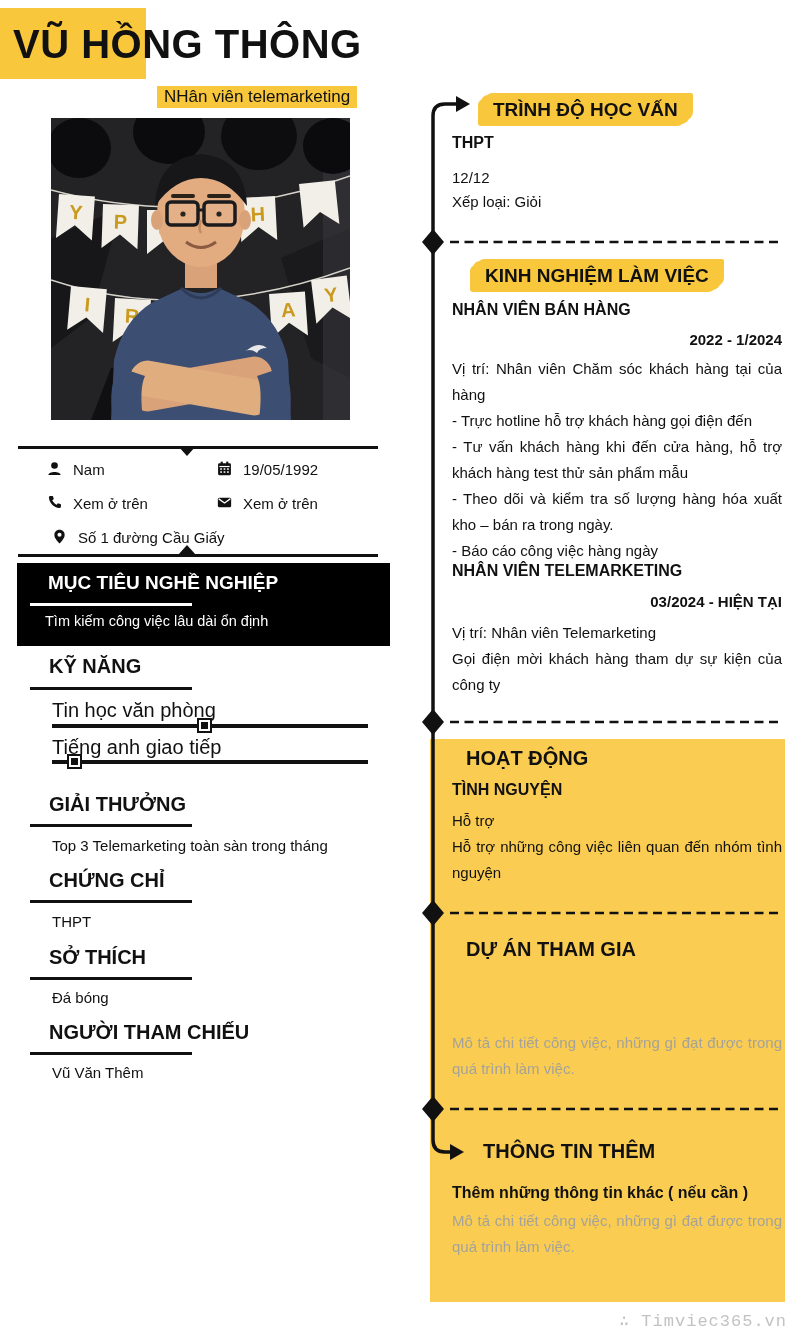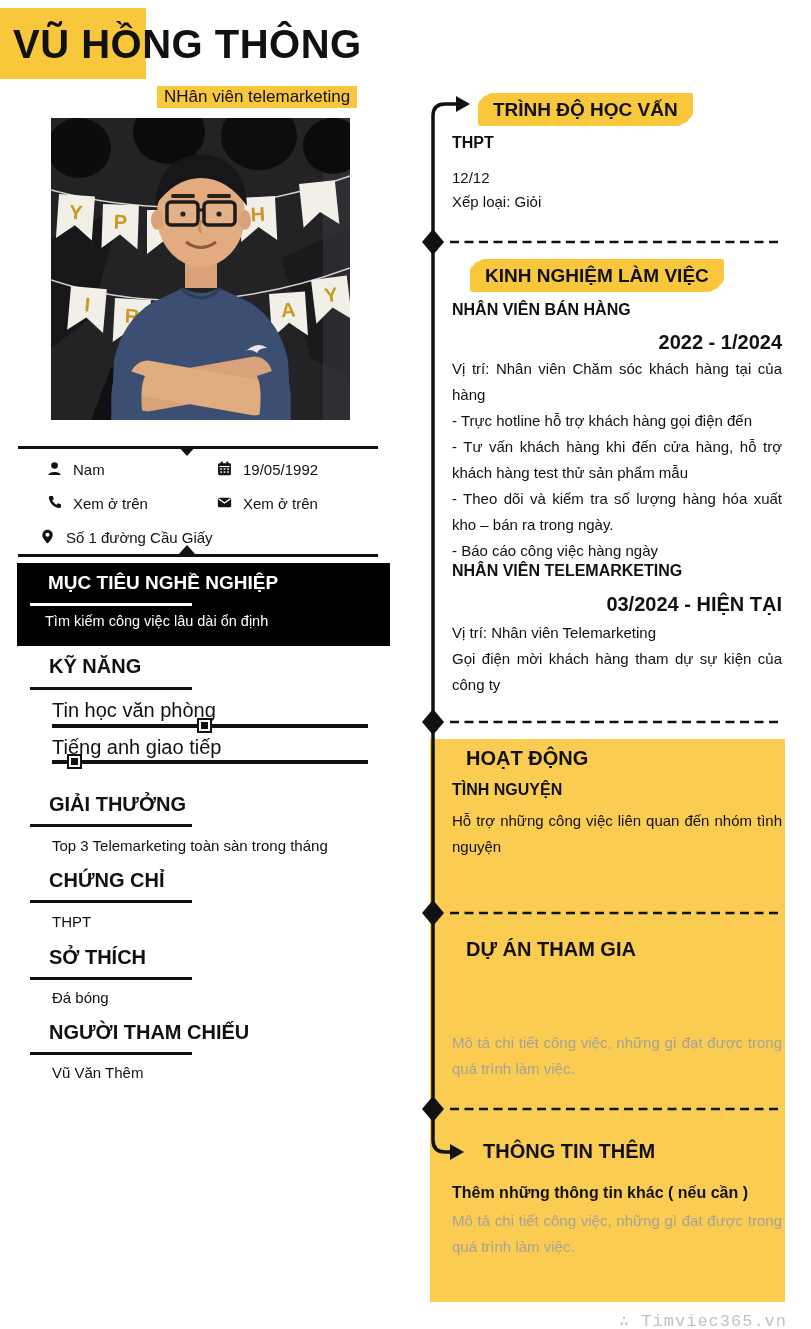--- a/index.html
+++ b/index.html
@@ -51,21 +51,21 @@
   .skill-handle span{display:block;width:7px;height:7px;background:var(--ink);}
 
   
   .yellow-block{position:absolute;left:430px;top:739px;width:355px;height:563px;background:var(--block);z-index:1;}
   .r{position:absolute;z-index:2;}
   .hl-brush{background:var(--accent);border-radius:7px 3px 9px 4px;
     box-shadow:4px -3px 0 -1px var(--accent),-4px 3px 0 -1px var(--accent);}
   .r-head{font-size:19px;font-weight:700;height:29px;line-height:29px;padding:0 12px;white-space:nowrap;}
   .r-head-plain{font-size:20px;font-weight:700;white-space:nowrap;}
   .sub-title{font-size:16px;font-weight:700;white-space:nowrap;}
-  .period{font-size:20px;font-weight:700;text-align:right;width:330px;}
+  .period{font-size:15px;font-weight:700;text-align:right;width:330px;}
   .body-col{width:330px;}
   .body-col p{font-size:15px;line-height:26px;text-align:justify;margin:0;}
   .muted p{color:var(--muted);}
   .timeline{position:absolute;left:0;top:0;z-index:3;pointer-events:none;}
   .watermark{position:absolute;top:1310px;right:24px;z-index:2;font-family:Liberation Mono, monospace;
     font-size:17px;color:var(--wm);letter-spacing:1px;white-space:nowrap;}
 </style>
 </head>
 <body>
 
@@ -199,21 +199,21 @@
   </div>
   <div class="info-row" style="left:217px;top:495px">
     <span class="info-icon">
       <svg viewBox="0 0 14 14">
           <rect x="0.8" y="2.6" width="12.4" height="8.8" rx="1.4" fill="#111"></rect>
           <path d="M1.6,3.6 L7,7.4 L12.4,3.6" stroke="#fff" stroke-width="1.2" fill="none"></path>
         </svg>
     </span>
     <span>Xem ở trên</span>
   </div>
-  <div class="info-row" style="left:40px;top:529px">
+  <div class="info-row" style="left:52px;top:529px">
     <span class="info-icon">
       <svg viewBox="0 0 14 14">
           <path d="M7,0.8 C4.2,0.8 2.2,2.9 2.2,5.6 C2.2,9 7,13.6 7,13.6 C7,13.6 11.8,9 11.8,5.6 C11.8,2.9 9.8,0.8 7,0.8 Z" fill="#111"></path>
           <circle cx="7" cy="5.4" r="1.9" fill="#fff"></circle>
         </svg>
     </span>
     <span>Số 1 đường Cầu Giấy</span>
   </div>
 
   <div class="objective">
@@ -275,20 +275,21 @@
   <div class="r sub-title" style="left:452px;top:562px">NHÂN VIÊN TELEMARKETING</div>
   <div class="r period" style="left:452px;top:593px">03/2024 - HIỆN TẠI</div>
   <div class="r body-col" style="left:452px;top:620px">
     <p>Vị trí: Nhân viên Telemarketing</p>
     <p>Gọi điện mời khách hàng tham dự sự kiện của công ty</p>
   </div>
 
   <div class="r r-head-plain" style="left:466px;top:747px">HOẠT ĐỘNG</div>
   <div class="r sub-title" style="left:452px;top:781px">TÌNH NGUYỆN</div>
   <div class="r body-col" style="left:452px;top:808px">
+    <p>Hỗ trợ</p>
     <p>Hỗ trợ những công việc liên quan đến nhóm tình nguyện</p>
   </div>
 
   <div class="r r-head-plain" style="left:466px;top:938px">DỰ ÁN THAM GIA</div>
   <div class="r body-col muted" style="left:452px;top:1030px">
     <p> Mô tả chi tiết công việc, những gì đạt được trong quá trình làm việc.</p>
   </div>
 
   <div class="r r-head-plain" style="left:483px;top:1140px">THÔNG TIN THÊM</div>
   <div class="r sub-title" style="left:452px;top:1184px">Thêm những thông tin khác ( nếu cần )</div>

